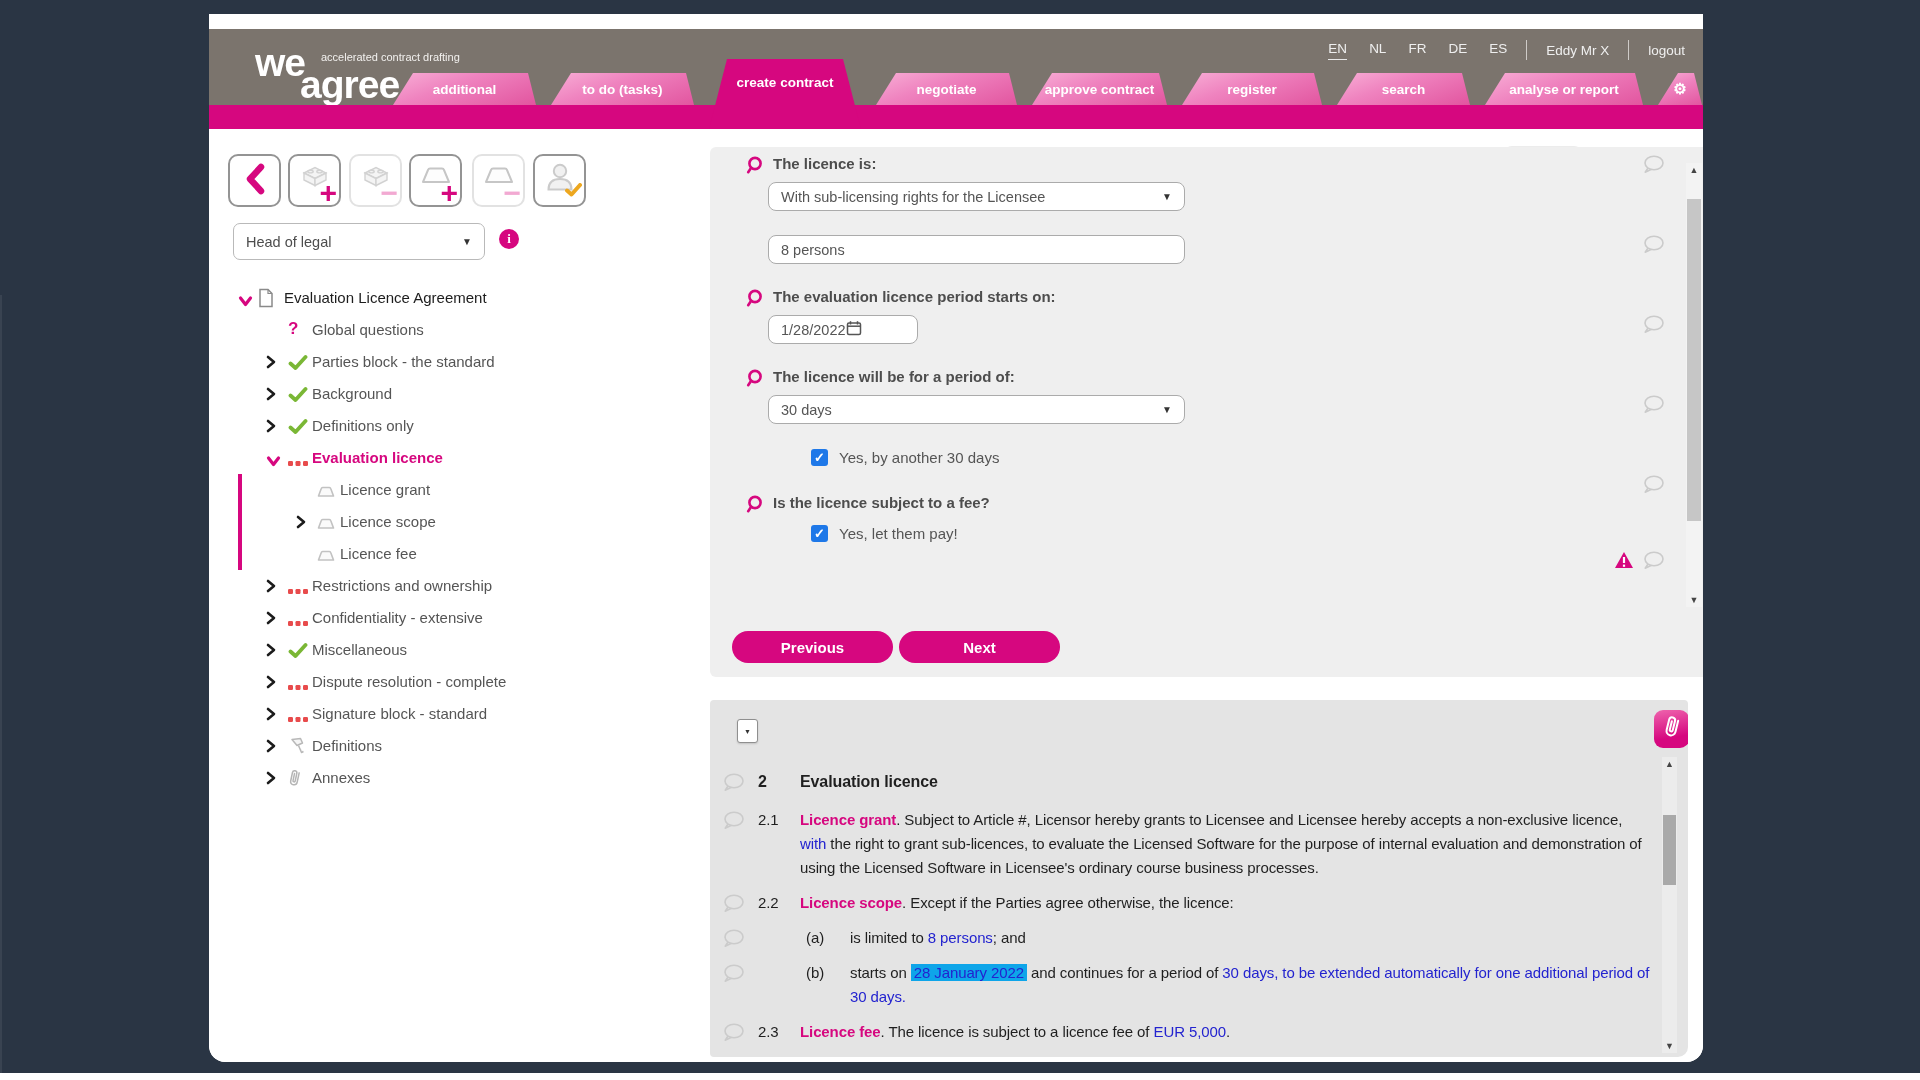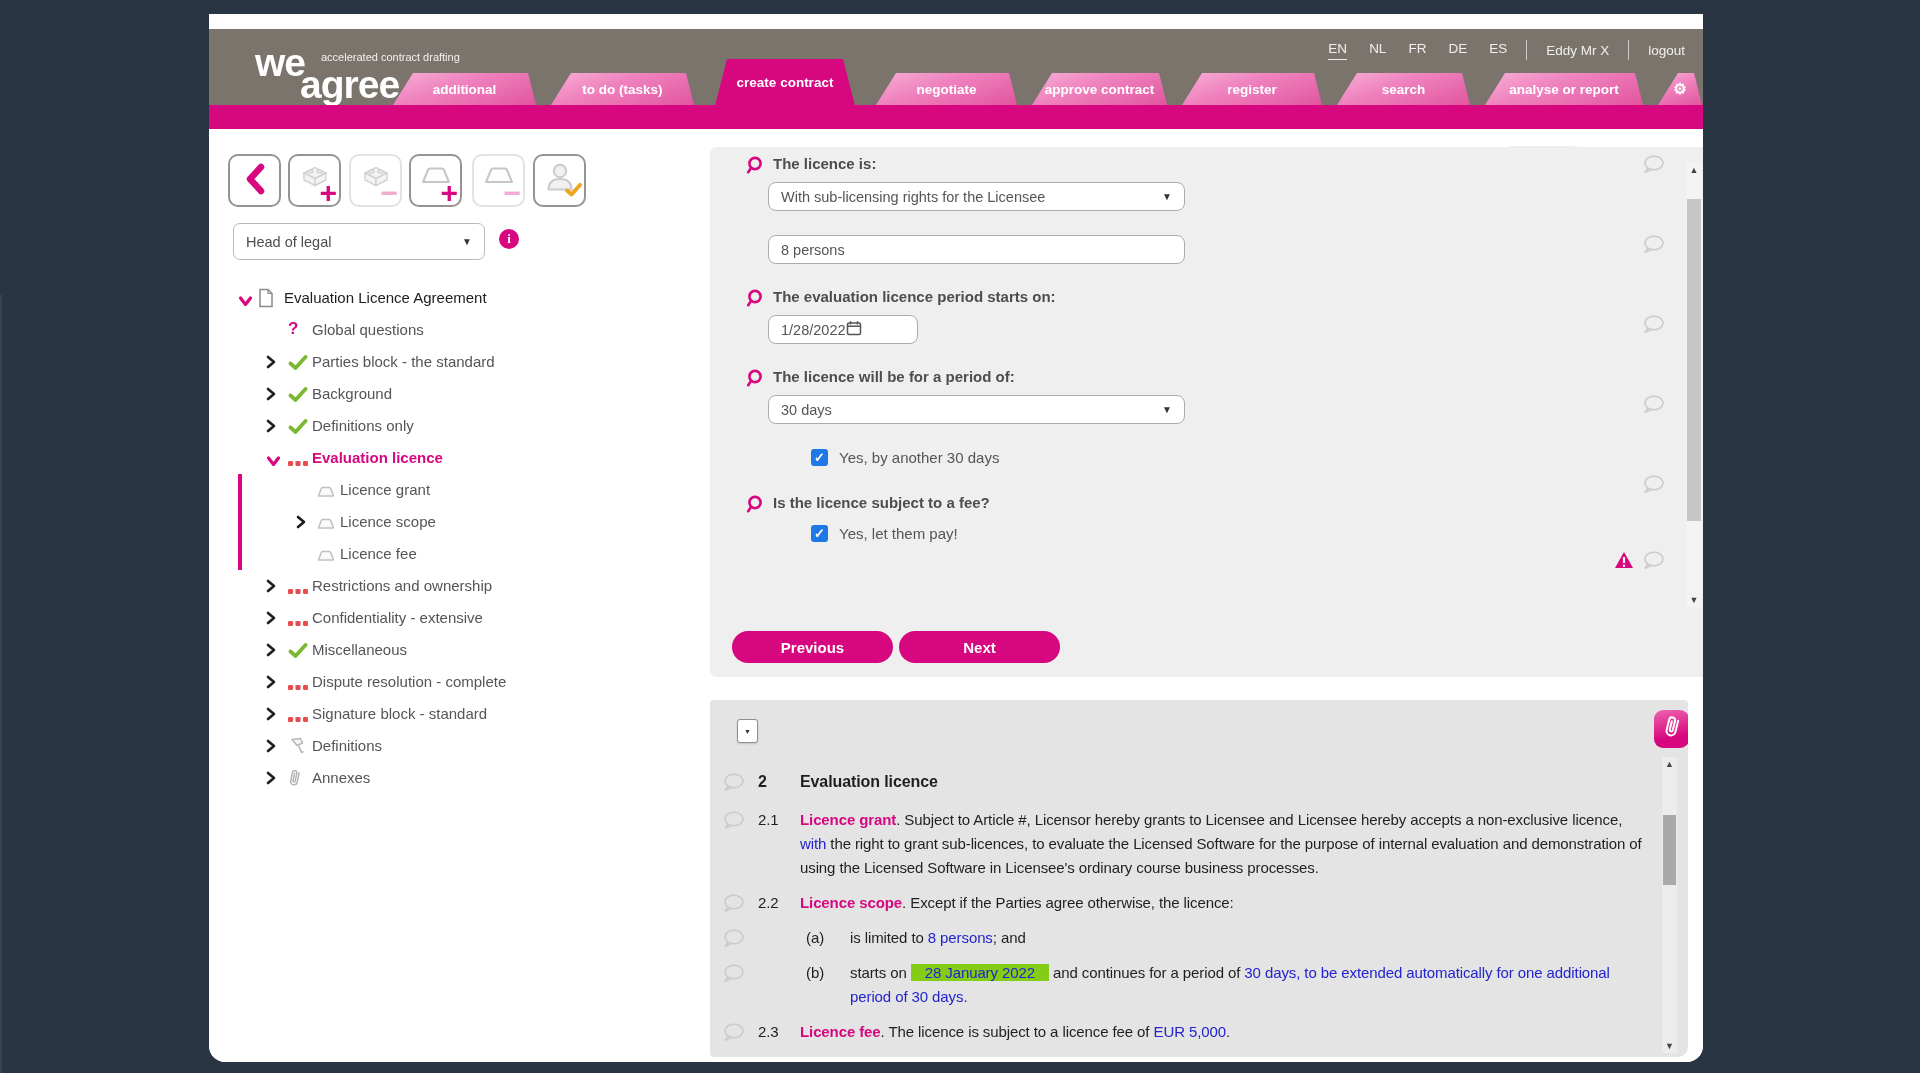--- a/index.html
+++ b/index.html
@@ -88,21 +88,21 @@
     background:linear-gradient(170deg,#ee64ad 0%,#d6077f 70%);display:flex;align-items:center;justify-content:center;}
   .docbody{position:absolute;left:0;top:70px;width:940px;}
   .para{position:relative;padding-left:90px;font-size:15px;line-height:24px;color:#1f1f1f;margin-bottom:11px;min-height:24px;letter-spacing:-.1px;}
   .para .num{position:absolute;left:48px;top:0;}
   .para.indent{padding-left:140px;}
   .para.indent .num{left:96px;}
   .para.title{font-size:16px;font-weight:700;margin-bottom:14px;}
   .para .pbubble{position:absolute;left:12px;top:3px;}
   .run-pink{color:#d6077f;font-weight:700;}
   .run-blue{color:#2323cf;}
-  .run-hl{color:#2323cf;background:#84cc16;padding:0 14px;}
+  .run-hl{color:#2323cf;background:#0ea5e9;padding:0 3px;}
   .bottom-strip{position:absolute;left:0;right:0;bottom:0;height:7px;background:#fff;z-index:9;}
   .edge-line{position:absolute;left:0;top:295px;width:2px;height:779px;background:rgba(255,255,255,.07);}
 </style>
 </head>
 <body>
 
 <div class="app">
   <div class="hdr">
     <div class="logo">
       <div class="w1">we</div>

